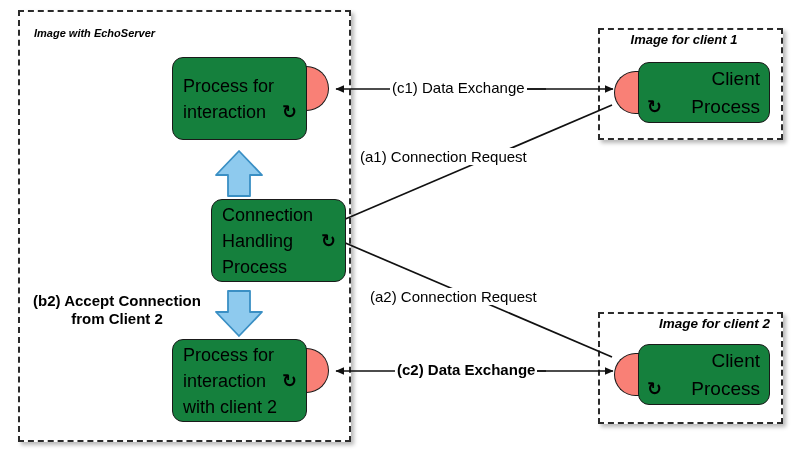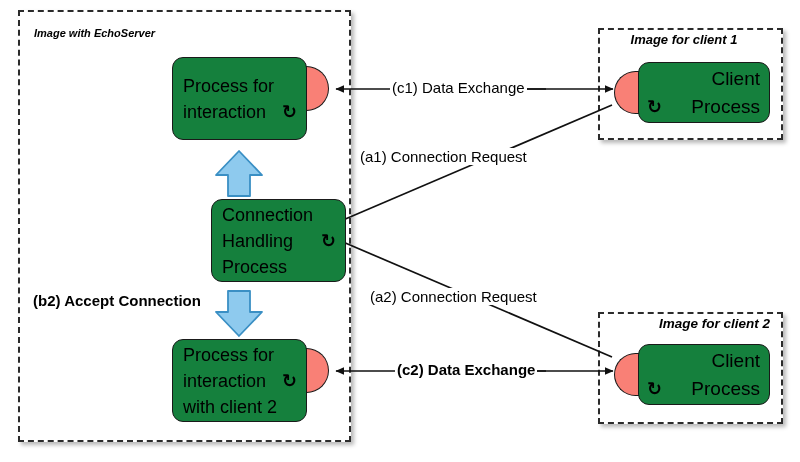--- a/index.html
+++ b/index.html
@@ -260,15 +260,16 @@
 
   <div class="edge-label" style="left:358px; top:148px; font-size:15px;">(a1) Connection Request</div>
 
   <div class="edge-label" style="left:368px; top:288px; font-size:15px;">(a2) Connection Request</div>
 
   <div class="edge-label" style="left:395px; top:361px; font-size:15px;font-weight:bold;">(c2) Data Exchange</div>
 
 
   <div class="step-label" style="left:22px; top:292px; width:190px; font-size:15px;font-weight:bold;">
     <div>(b2) Accept Connection</div>
+    <div>from Client 2</div>
   </div>
 
 </div>
 
 </body></html>

